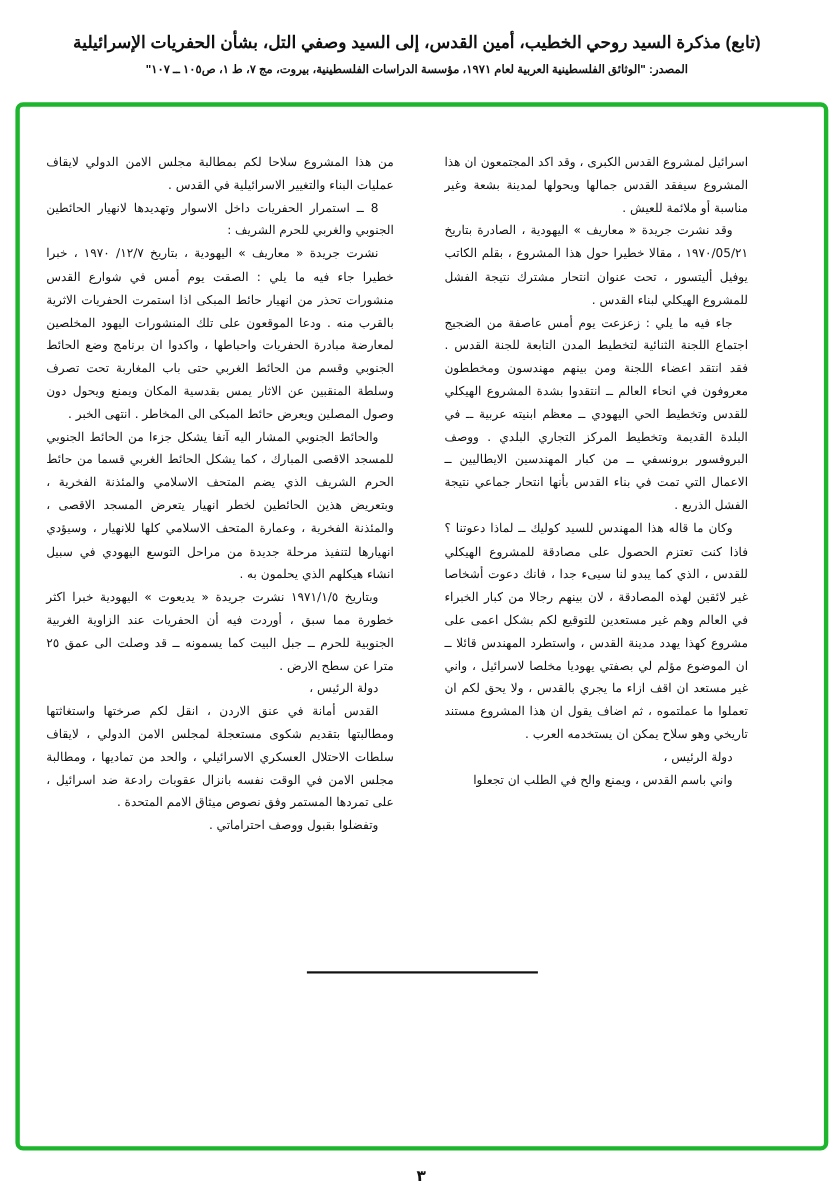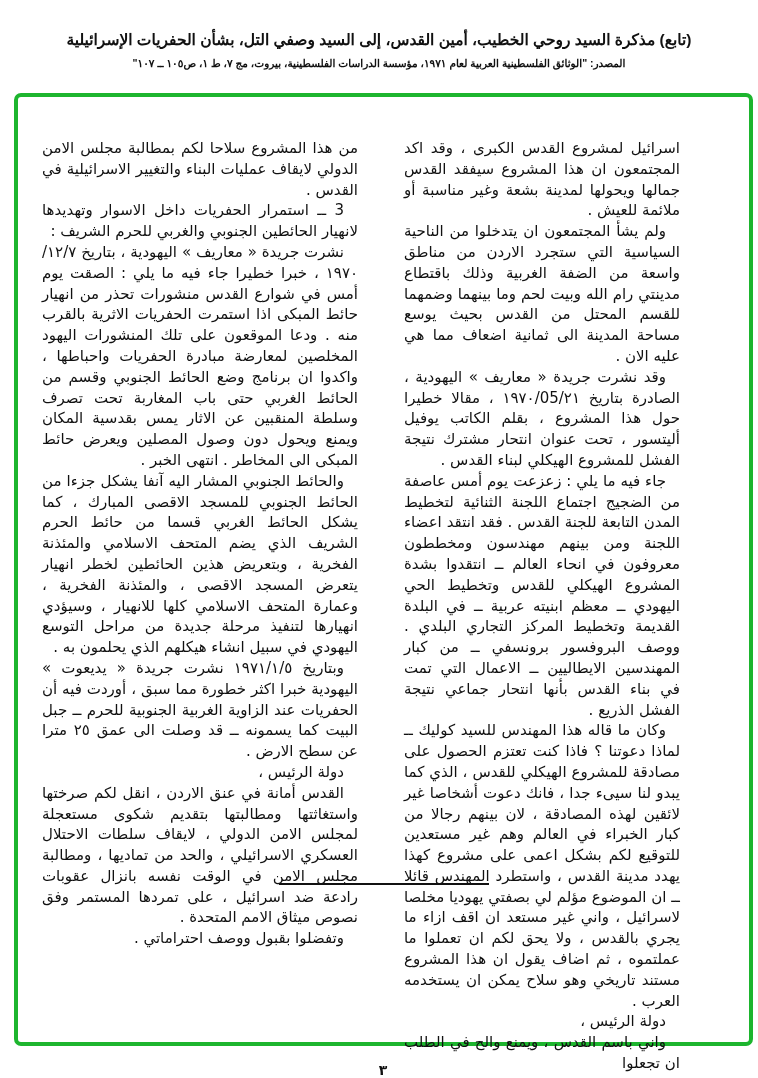--- a/index.html
+++ b/index.html
@@ -4,52 +4,51 @@
 <style>
   html, body { margin:0; padding:0; background:#ffffff; }
   body { width:758px; height:1078px; position:relative; overflow:hidden;
          font-family:"DejaVu Sans", sans-serif; color:#111; }
   .header { position:absolute; top:30px; left:0; width:758px; direction:rtl; text-align:center; }
   .title { font-family:"Liberation Sans", sans-serif; font-weight:bold; font-size:15.5px; margin:0; line-height:20px; }
   .source { font-family:"Liberation Sans", sans-serif; font-weight:bold; font-size:10.5px; margin-top:6px; line-height:14px; }
   .frame { position:absolute; left:14px; top:93px; width:731px; height:945px;
            border:4px solid #1db52e; border-radius:7px; }
   .col { position:absolute; direction:rtl; text-align:justify; font-family:"DejaVu Sans", sans-serif;
-         font-size:15px; line-height:20.8px; }
+         font-size:11px; line-height:20.8px; }
   .col p { margin:0; }
   .col .ind { text-indent:14px; }
   .col-right { right:78px; left:404px; top:138px; }
   .col-left { right:400px; left:42px; top:138px; }
   .rule { position:absolute; left:279px; top:883px; width:210px; height:2px; background:#111; }
   .pageno { position:absolute; left:368px; top:1062px; width:30px; text-align:center;
             font-family:"DejaVu Sans", sans-serif; font-weight:bold; font-size:14px; }
 </style>
 </head>
 <body>
 
 <div class="header">
   <h1 class="title">(تابع) مذكرة السيد روحي الخطيب، أمين القدس، إلى السيد وصفي التل، بشأن الحفريات الإسرائيلية</h1>
   <div class="source">المصدر: "الوثائق الفلسطينية العربية لعام ١٩٧١، مؤسسة الدراسات الفلسطينية، بيروت، مج ٧، ط ١، ص١٠٥ ــ ١٠٧"</div>
 </div>
 
 <div class="frame" style="border-color: rgb(29, 181, 46);"></div>
 
 <div class="col col-right">
   <p>اسرائيل لمشروع القدس الكبرى ، وقد اكد المجتمعون ان هذا المشروع سيفقد القدس جمالها ويحولها لمدينة بشعة وغير مناسبة أو ملائمة للعيش .</p>
-  <p class="ind">ولم يشأ المجتمعون ان يتدخلوا من الناحية السياسية التي ستجرد الاردن من مناطق واسعة من الضفة الغربية وذلك باقتطاع مدينتي رام الله وبيت لحم وما بينهما وضمهما للقسم المحتل من القدس بحيث يوسع مساحة المدينة الى ثمانية اضعاف مما هي عليه الان .</p>
   <p class="ind">وقد نشرت جريدة « معاريف » اليهودية ، الصادرة بتاريخ ١٩٧٠/05/٢١ ، مقالا خطيرا حول هذا المشروع ، بقلم الكاتب يوفيل أليتسور ، تحت عنوان انتحار مشترك نتيجة الفشل للمشروع الهيكلي لبناء القدس .</p>
   <p class="ind">جاء فيه ما يلي : زعزعت يوم أمس عاصفة من الضجيج اجتماع اللجنة الثنائية لتخطيط المدن التابعة للجنة القدس . فقد انتقد اعضاء اللجنة ومن بينهم مهندسون ومخططون معروفون في انحاء العالم ــ انتقدوا بشدة المشروع الهيكلي للقدس وتخطيط الحي اليهودي ــ معظم ابنيته عربية ــ في البلدة القديمة وتخطيط المركز التجاري البلدي . ووصف البروفسور برونسفي ــ من كبار المهندسين الايطاليين ــ الاعمال التي تمت في بناء القدس بأنها انتحار جماعي نتيجة الفشل الذريع .</p>
   <p class="ind">وكان ما قاله هذا المهندس للسيد كوليك ــ لماذا دعوتنا ؟ فاذا كنت تعتزم الحصول على مصادقة للمشروع الهيكلي للقدس ، الذي كما يبدو لنا سيىء جدا ، فانك دعوت أشخاصا غير لائقين لهذه المصادقة ، لان بينهم رجالا من كبار الخبراء في العالم وهم غير مستعدين للتوقيع لكم بشكل اعمى على مشروع كهذا يهدد مدينة القدس ، واستطرد المهندس قائلا ــ ان الموضوع مؤلم لي بصفتي يهوديا مخلصا لاسرائيل ، واني غير مستعد ان اقف ازاء ما يجري بالقدس ، ولا يحق لكم ان تعملوا ما عملتموه ، ثم اضاف يقول ان هذا المشروع مستند تاريخي وهو سلاح يمكن ان يستخدمه العرب .</p>
   <p class="ind">دولة الرئيس ،</p>
   <p class="ind">واني باسم القدس ، ويمنع والح في الطلب ان تجعلوا</p>
 </div>
 
 <div class="col col-left">
   <p>من هذا المشروع سلاحا لكم بمطالبة مجلس الامن الدولي لايقاف عمليات البناء والتغيير الاسرائيلية في القدس .</p>
-  <p class="ind">3 ــ استمرار الحفريات داخل الاسوار وتهديدها لانهيار الحائطين الجنوبي والغربي للحرم الشريف :</p>
+  <p class="ind">8 ــ استمرار الحفريات داخل الاسوار وتهديدها لانهيار الحائطين الجنوبي والغربي للحرم الشريف :</p>
   <p class="ind">نشرت جريدة « معاريف » اليهودية ، بتاريخ ١٢/٧/ ١٩٧٠ ، خبرا خطيرا جاء فيه ما يلي : الصقت يوم أمس في شوارع القدس منشورات تحذر من انهيار حائط المبكى اذا استمرت الحفريات الاثرية بالقرب منه . ودعا الموقعون على تلك المنشورات اليهود المخلصين لمعارضة مبادرة الحفريات واحباطها ، واكدوا ان برنامج وضع الحائط الجنوبي وقسم من الحائط الغربي حتى باب المغاربة تحت تصرف وسلطة المنقبين عن الاثار يمس بقدسية المكان ويمنع ويحول دون وصول المصلين ويعرض حائط المبكى الى المخاطر . انتهى الخبر .</p>
   <p class="ind">والحائط الجنوبي المشار اليه آنفا يشكل جزءا من الحائط الجنوبي للمسجد الاقصى المبارك ، كما يشكل الحائط الغربي قسما من حائط الحرم الشريف الذي يضم المتحف الاسلامي والمئذنة الفخرية ، وبتعريض هذين الحائطين لخطر انهيار يتعرض المسجد الاقصى ، والمئذنة الفخرية ، وعمارة المتحف الاسلامي كلها للانهيار ، وسيؤدي انهيارها لتنفيذ مرحلة جديدة من مراحل التوسع اليهودي في سبيل انشاء هيكلهم الذي يحلمون به .</p>
   <p class="ind">وبتاريخ ١٩٧١/١/٥ نشرت جريدة « يديعوت » اليهودية خبرا اكثر خطورة مما سبق ، أوردت فيه أن الحفريات عند الزاوية الغربية الجنوبية للحرم ــ جبل البيت كما يسمونه ــ قد وصلت الى عمق ٢٥ مترا عن سطح الارض .</p>
   <p class="ind">دولة الرئيس ،</p>
   <p class="ind">القدس أمانة في عنق الاردن ، انقل لكم صرختها واستغاثتها ومطالبتها بتقديم شكوى مستعجلة لمجلس الامن الدولي ، لايقاف سلطات الاحتلال العسكري الاسرائيلي ، والحد من تماديها ، ومطالبة مجلس الامن في الوقت نفسه بانزال عقوبات رادعة ضد اسرائيل ، على تمردها المستمر وفق نصوص ميثاق الامم المتحدة .</p>
   <p class="ind">وتفضلوا بقبول ووصف احتراماتي .</p>
 </div>
 
 <div class="rule"></div>
 

